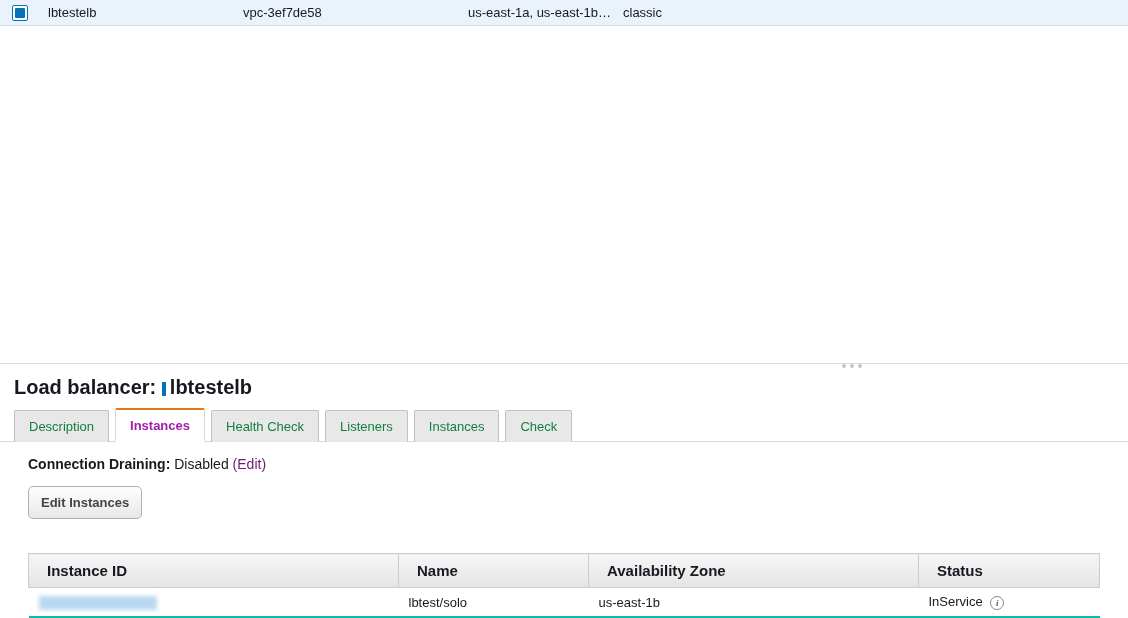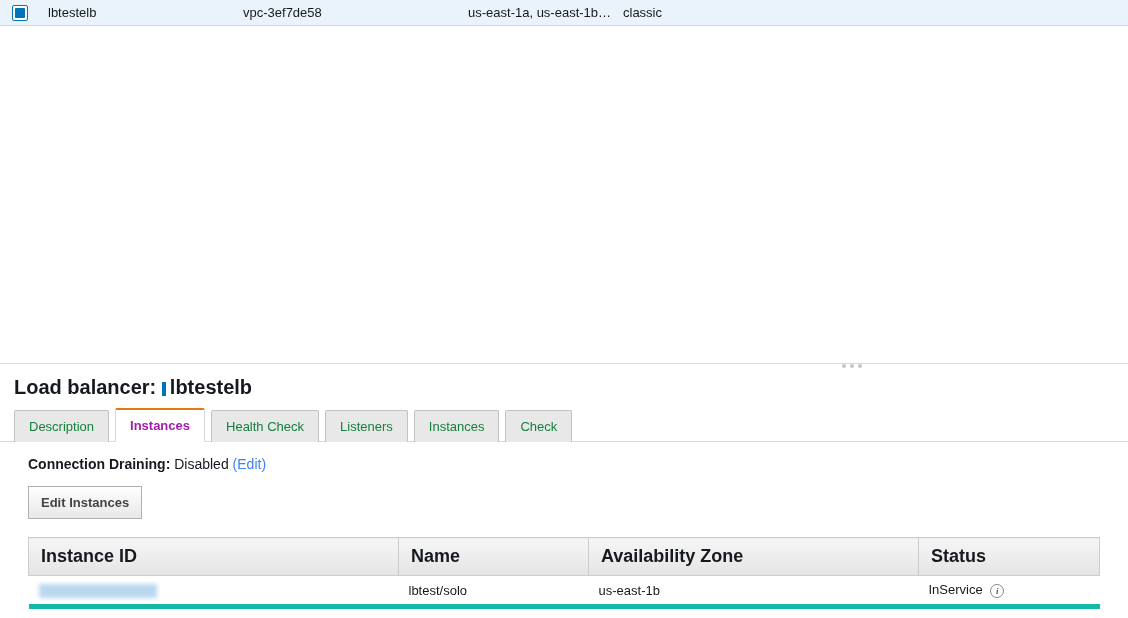--- a/index.html
+++ b/index.html
@@ -112,46 +112,46 @@
     
     .panel {
       padding: 14px 28px;
     }
     .conn-draining {
       margin-bottom: 14px;
       font-size: 14px;
     }
     .conn-draining .label { font-weight: bold; }
     .conn-draining .edit-link {
-      color: #3b82f6;
+      color: #701a75;
       cursor: pointer;
     }
     .btn {
       display: inline-block;
       background: linear-gradient(#fefefe, #e8e8e8);
       border: 1px solid #b0b0b0;
-      border-radius: 0;
+      border-radius: 5px;
       padding: 8px 12px;
       font-size: 13px;
       font-weight: bold;
       color: #444;
       cursor: pointer;
-      margin-bottom: 18px;
+      margin-bottom: 34px;
     }
 
     
     .inst-table {
       width: 100%;
       border-collapse: collapse;
     }
     .inst-table th {
       text-align: left;
       font-weight: bold;
-      font-size: 18px;
-      padding: 8px 12px;
+      font-size: 15px;
+      padding: 8px 18px;
       background: linear-gradient(#f6f6f6, #e4e4e4);
       border: 1px solid #ccc;
     }
     .inst-table td {
       padding: 6px 10px;
       border-bottom: 5px solid #14b8a6;
       font-size: 13px;
     }
     .blurred {
       display: inline-block;

